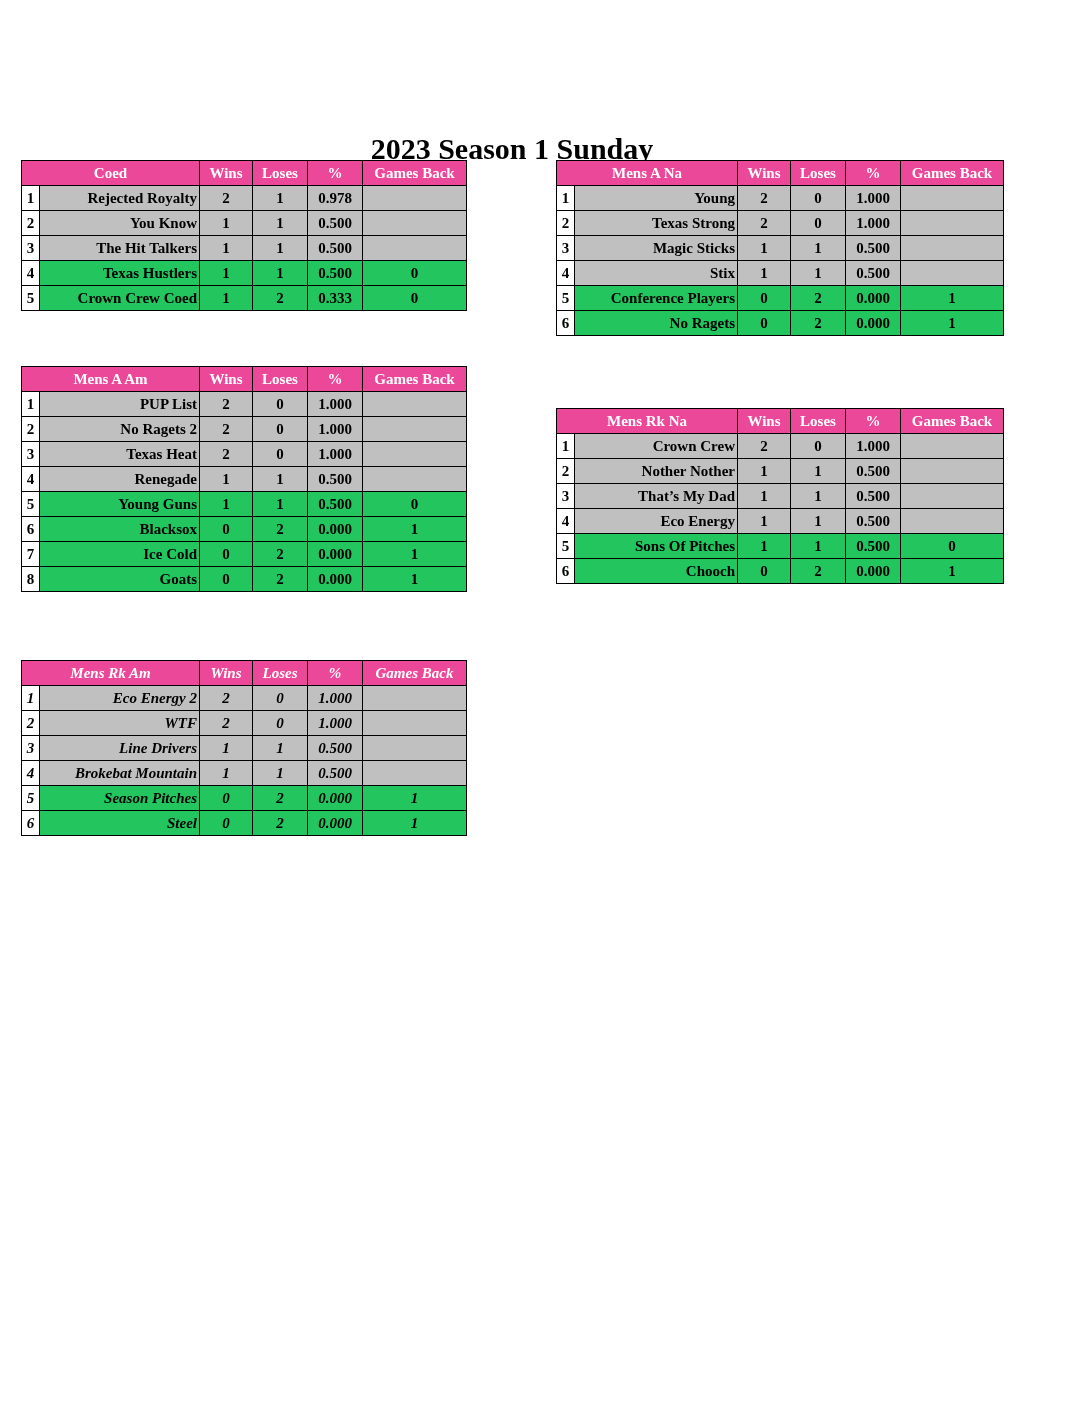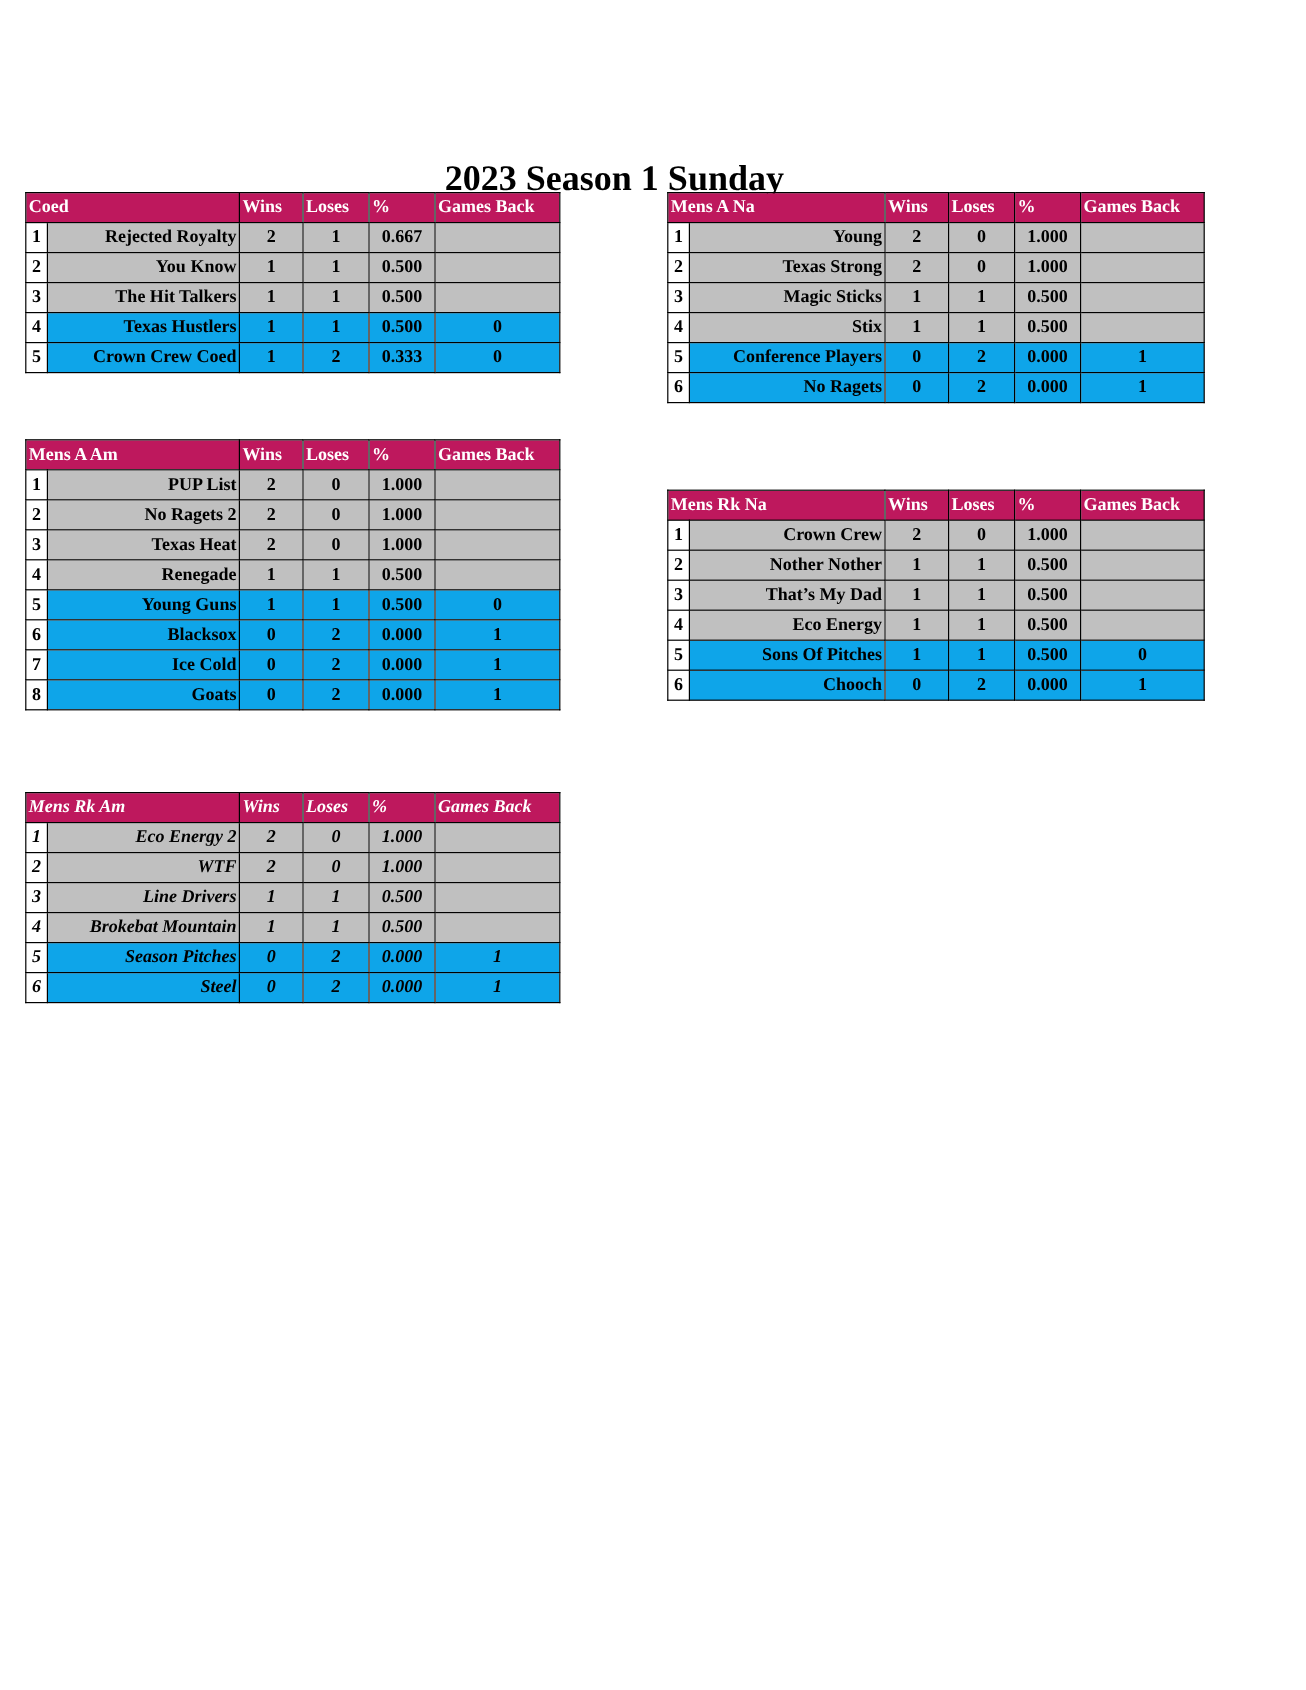--- a/index.html
+++ b/index.html
@@ -42,39 +42,39 @@
   table.standings th, table.standings td{
     border:1px solid #000000;
     height:24px;
     padding:0 2px;
     font-weight:bold;
     font-size:15px;
     overflow:hidden;
     white-space:nowrap;
   }
   table.standings th{
-    background:#be185d;
+    background:#ec4899;
     color:#ffffff;
-    text-align:left;
+    text-align:center;
     font-size:15px;
   }
   td.rank{
     background:#ffffff;
     text-align:center;
     font-size:14px;
     padding:0 1px;
   }
   td.team{
     text-align:right;
     padding-left:4px;
     font-size:15px;
   }
   td.num{text-align:center;}
   tr.shade-gray  td.team, tr.shade-gray  td.num{background:#c0c0c0;}
-  tr.shade-white td.team, tr.shade-white td.num{background:#0ea5e9;}
+  tr.shade-white td.team, tr.shade-white td.num{background:#22c55e;}
 </style>
 </head>
 <body>
 
 <div class="page-title">2023 Season 1 Sunday</div>
 
 <div class="tbl-wrap pos-coed">
     <table class="standings">
       <colgroup>
         <col class="col-rank">
@@ -92,21 +92,21 @@
           <th>%</th>
           <th>Games Back</th>
         </tr>
       </thead>
       <tbody>
         <tr class="shade-gray">
           <td class="rank">1</td>
           <td class="team">Rejected Royalty</td>
           <td class="num">2</td>
           <td class="num">1</td>
-          <td class="num">0.667</td>
+          <td class="num">0.978</td>
           <td class="num"></td>
         </tr>
         <tr class="shade-gray">
           <td class="rank">2</td>
           <td class="team">You Know</td>
           <td class="num">1</td>
           <td class="num">1</td>
           <td class="num">0.500</td>
           <td class="num"></td>
         </tr>

